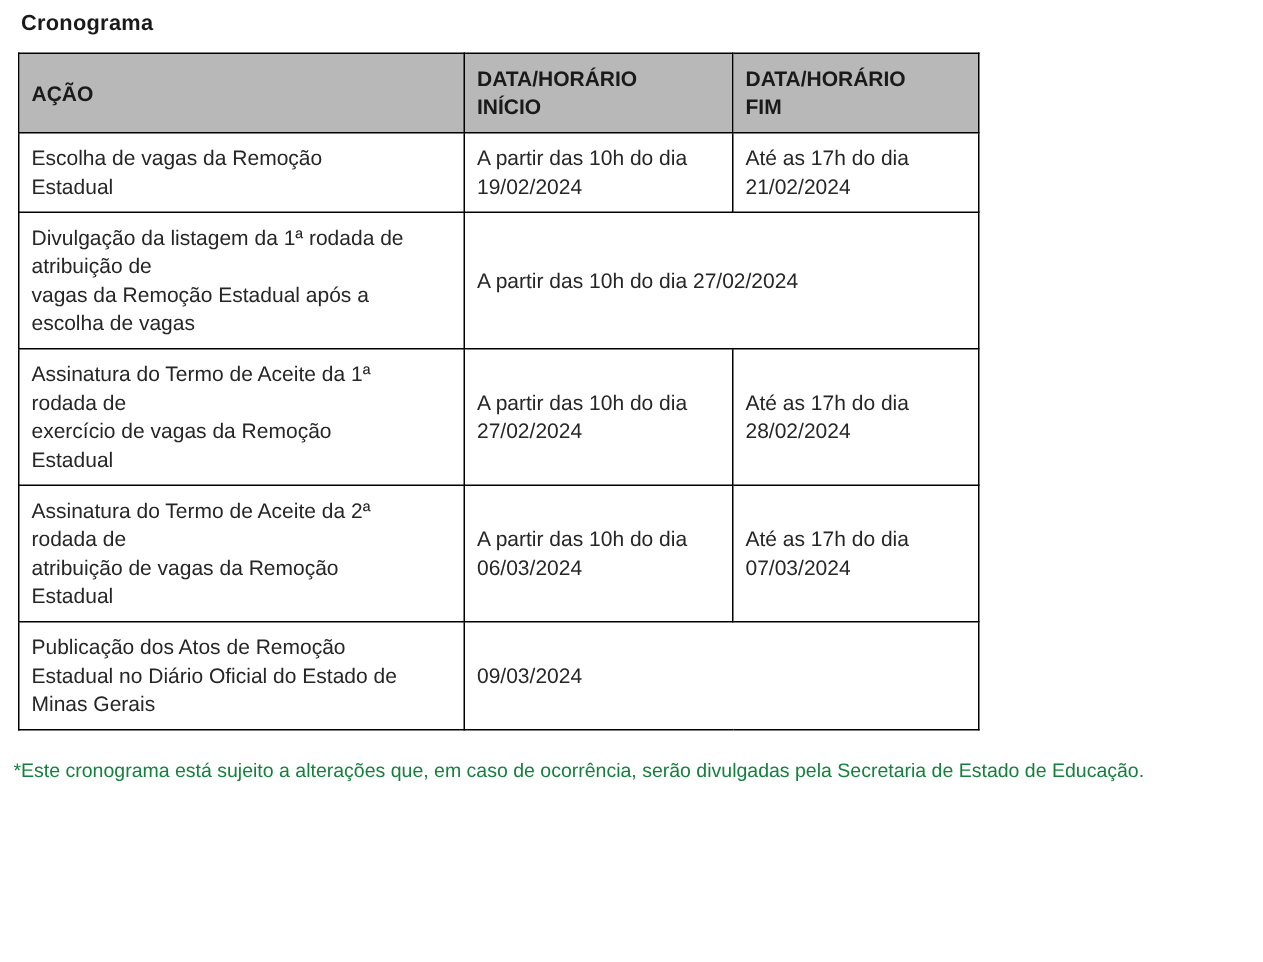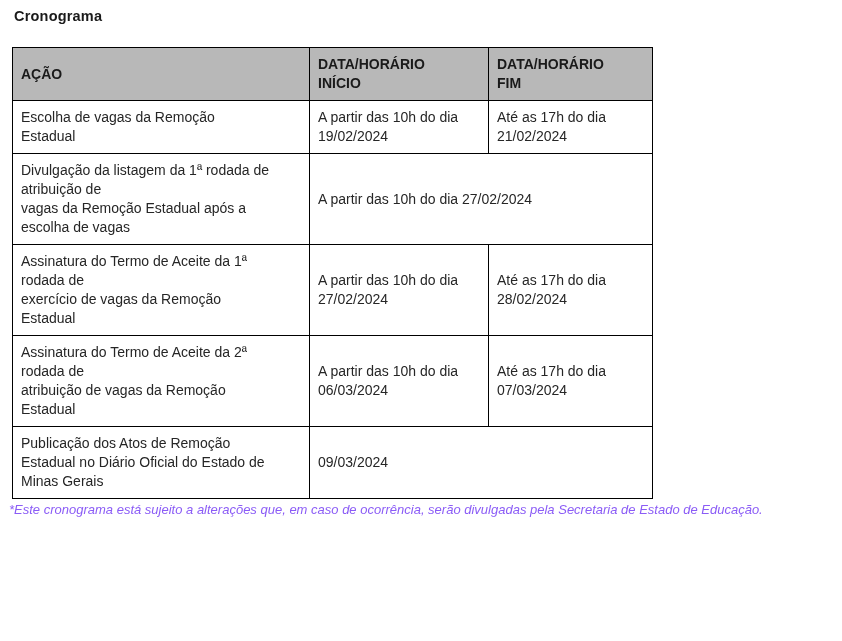--- a/index.html
+++ b/index.html
@@ -26,21 +26,21 @@
   .title {
     font-size: 14.5px;
     font-weight: bold;
     color: #1a1a1a;
     margin: 0 0 0 2px;
     letter-spacing: 0.2px;
   }
   table.schedule {
     border-collapse: collapse;
     table-layout: fixed;
-    margin-top: 23px;
+    margin-top: 11px;
     width: 640px;
   }
   table.schedule col.c1 { width: 297px; }
   table.schedule col.c2 { width: 179px; }
   table.schedule col.c3 { width: 164px; }
   table.schedule th,
   table.schedule td {
     border: 1px solid var(--border-color);
     padding: 7px 8px;
     font-size: 14px;
@@ -49,26 +49,25 @@
     text-align: left;
     white-space: pre-line;
     overflow: hidden;
   }
   table.schedule th {
     background: var(--header-bg);
     font-weight: bold;
     color: #1a1a1a;
   }
   .footnote {
-    margin-top: 3px;
+    margin-top: 19px;
     margin-left: -3px;
     font-size: 13px;
-    font-style: italic;
     white-space: nowrap;
-    color: #8b5cf6;
+    color: #15803d;
   }
 </style>
 </head>
 <body>
 
 <div class="page">
 
   <div class="title">Cronograma</div>
 
   <table class="schedule">

